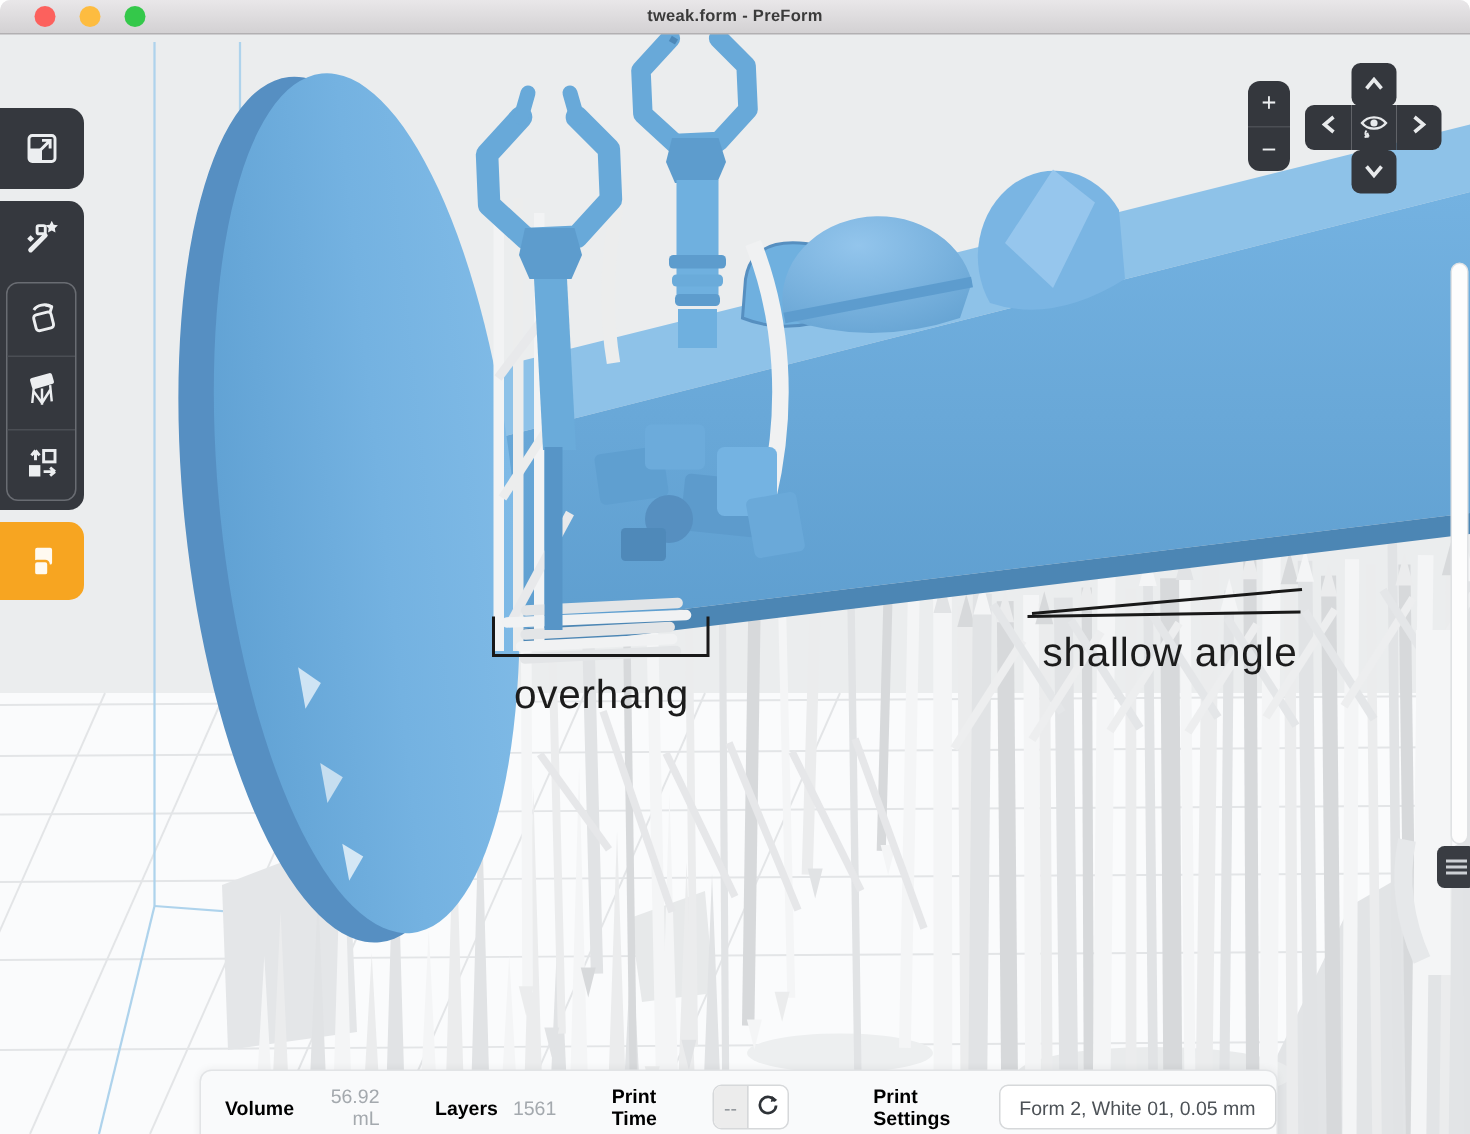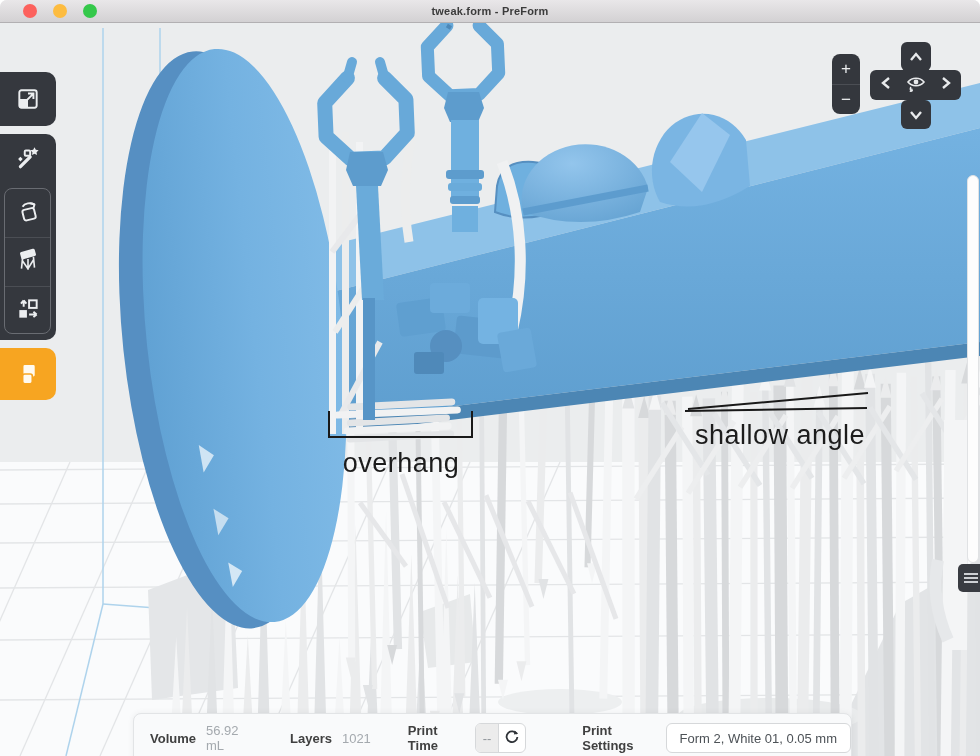--- a/index.html
+++ b/index.html
@@ -30,22 +30,22 @@
   #nav-left{left:870px;top:70px;width:31px;height:30px;border-radius:6px 0 0 6px;}
   #nav-center{left:901px;top:70px;width:30px;height:30px;border-radius:0;}
   #nav-right{left:931px;top:70px;width:30px;height:30px;border-radius:0 6px 6px 0;}
   #nav-down{left:901px;top:100px;width:30px;height:29px;}
   
   .vscroll{position:absolute;left:967px;top:175px;width:12px;height:388px;background:#fdfdfd;border:1px solid #e0e2e4;border-radius:6px;box-sizing:border-box;z-index:25;cursor:pointer;}
   .listbtn{position:absolute;left:958px;top:564px;width:26px;height:28px;background:#393c42;border-radius:5px;z-index:25;cursor:pointer;padding-top:7px;box-sizing:border-box;}
   .listbtn i{display:block;width:14px;height:2px;background:#cdd0d4;margin:2px auto;}
   
   .statusbar{position:absolute;left:133px;top:713px;width:719px;height:50px;background:#f9fafb;border:1px solid #e2e4e6;border-radius:8px 8px 0 0;box-sizing:border-box;z-index:40;display:flex;align-items:center;font-size:13px;box-shadow:0 0 6px rgba(0,0,0,.06);}
-  .sb-label{font-weight:bold;color:#404040;}
-  .sb-value{color:#a4a9ae;}
+  .sb-label{font-weight:bold;color:#000000;}
+  .sb-value{color:#a4a9ae;text-align:right;}
   .ptbox{display:flex;height:28px;border:1px solid #d6d8da;border-radius:6px;overflow:hidden;background:#fff;}
   .ptbox .pt-val{width:26px;background:#ececec;color:#8f9499;display:flex;align-items:center;justify-content:center;border-right:1px solid #d6d8da;}
   .ptbox .pt-refresh{width:30px;display:flex;align-items:center;justify-content:center;cursor:pointer;}
   .dropdown{height:28px;border:1px solid #d6d8da;border-radius:6px;background:#fff;display:flex;align-items:center;padding:0 13px;color:#4d5257;cursor:pointer;white-space:nowrap;}
 </style>
 </head>
 <body>
 
 <div class="window">
 
@@ -398,21 +398,21 @@
 
   <div class="vscroll"></div>
   <div class="listbtn">
     <span><i></i><i></i><i></i></span>
   </div>
 
   <div class="statusbar">
     <span class="sb-label" style="margin-left:16px">Volume</span>
     <span class="sb-value" style="margin-left:10px">56.92 mL</span>
     <span class="sb-label" style="margin-left:37px">Layers</span>
-    <span class="sb-value" style="margin-left:10px">1021</span>
+    <span class="sb-value" style="margin-left:10px">1561</span>
     <span class="sb-label" style="margin-left:37px">Print Time</span>
     <span class="ptbox" style="margin-left:12px">
       <span class="pt-val">--</span>
       <span class="pt-refresh">
         <span>
           <svg width="16" height="16" viewBox="0 0 16 16" fill="none" stroke="#2f3338" stroke-width="1.8">
             <path d="M12.8 5.2 A 5.4 5.4 0 1 0 13.4 8"></path>
             <polygon points="10.6,1.6 14.2,4.4 9.9,5.6" fill="#2f3338" stroke="none"></polygon>
           </svg>
         </span>

